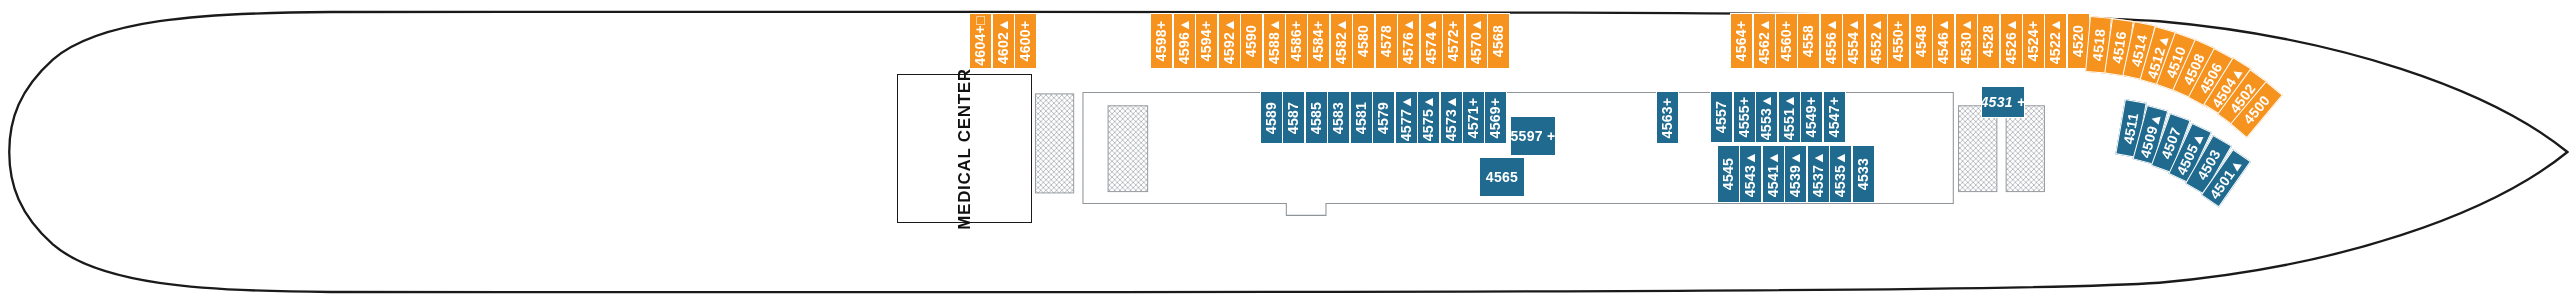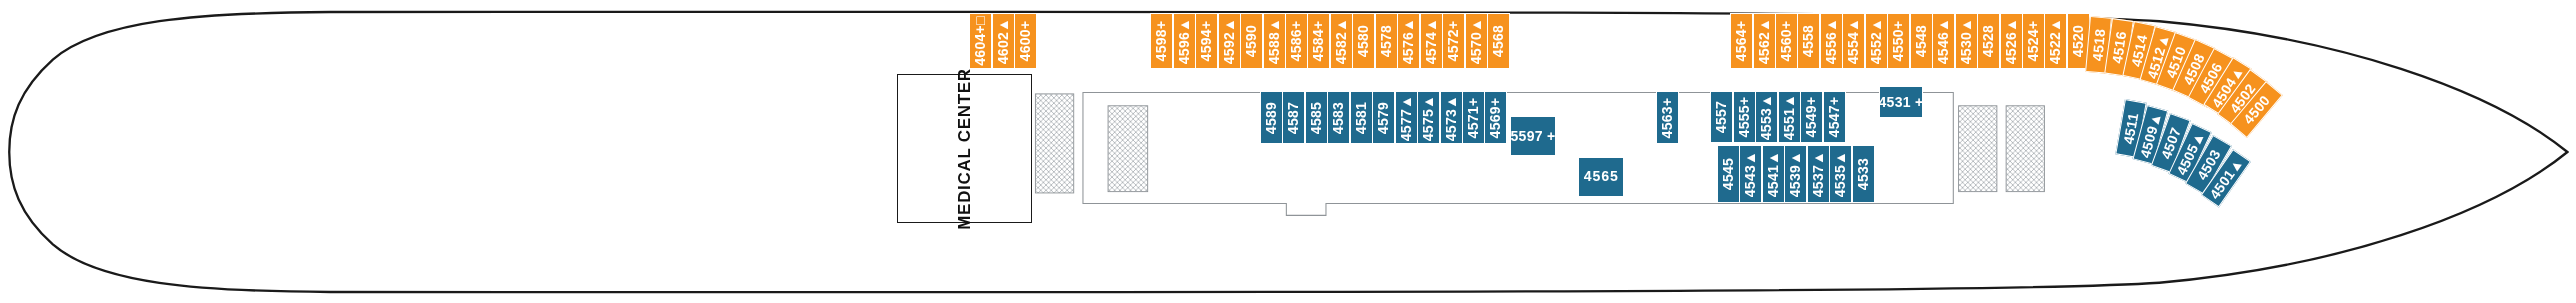--- a/index.html
+++ b/index.html
@@ -238,21 +238,21 @@
       </div>
       <div class="cabin blue" style="left: 1462px; top: 91px; width: 22.5px; height: 53px;">
         <span class="num">4571+</span>
       </div>
       <div class="cabin blue" style="left: 1484px; top: 91px; width: 22.5px; height: 53px;">
         <span class="num">4569+</span>
       </div>
       <div class="cabin blue horiz" style="left: 1510px; top: 116px; width: 46px; height: 40px;">
         <span class="num">5597 +</span>
       </div>
-      <div class="cabin blue horiz" style="left: 1578px; top: 157px; width: 46px; height: 40px; font-family: Liberation Mono, monospace;">
+      <div class="cabin blue horiz" style="left: 1479px; top: 157px; width: 46px; height: 40px;">
         <span class="num">4565</span>
       </div>
       <div class="cabin blue" style="left: 1656px; top: 91px; width: 22.5px; height: 53px;">
         <span class="num">4563+</span>
       </div>
       <div class="cabin blue" style="left: 1710px; top: 91px; width: 22.5px; height: 52px;">
         <span class="num">4557</span>
       </div>
       <div class="cabin blue" style="left: 1733px; top: 91px; width: 22.5px; height: 52px;">
         <span class="num">4555+</span>
@@ -283,21 +283,21 @@
       </div>
       <div class="cabin blue" style="left: 1807px; top: 145px; width: 22.5px; height: 58px;">
         <span class="num">4537▲</span>
       </div>
       <div class="cabin blue" style="left: 1829px; top: 145px; width: 22.5px; height: 58px;">
         <span class="num">4535▲</span>
       </div>
       <div class="cabin blue" style="left: 1852px; top: 145px; width: 22.5px; height: 58px;">
         <span class="num">4533</span>
       </div>
-      <div class="cabin blue horiz" style="left: 1879px; top: 86px; width: 44px; height: 32px;">
+      <div class="cabin blue horiz" style="left: 1981px; top: 86px; width: 44px; height: 32px; font-style: italic;">
         <span class="num">4531 +</span>
       </div>
       <div class="cabin blue" style="left: 2125px; top: 99px; width: 22px; height: 56px; transform: rotate(10deg); transform-origin: 0px 0px;">
         <span class="num">4511</span>
       </div>
       <div class="cabin blue" style="left: 2147px; top: 105px; width: 22px; height: 56px; transform: rotate(15deg); transform-origin: 0px 0px;">
         <span class="num">4509▲</span>
       </div>
       <div class="cabin blue" style="left: 2170px; top: 113px; width: 22px; height: 56px; transform: rotate(20deg); transform-origin: 0px 0px;">
         <span class="num">4507</span>

